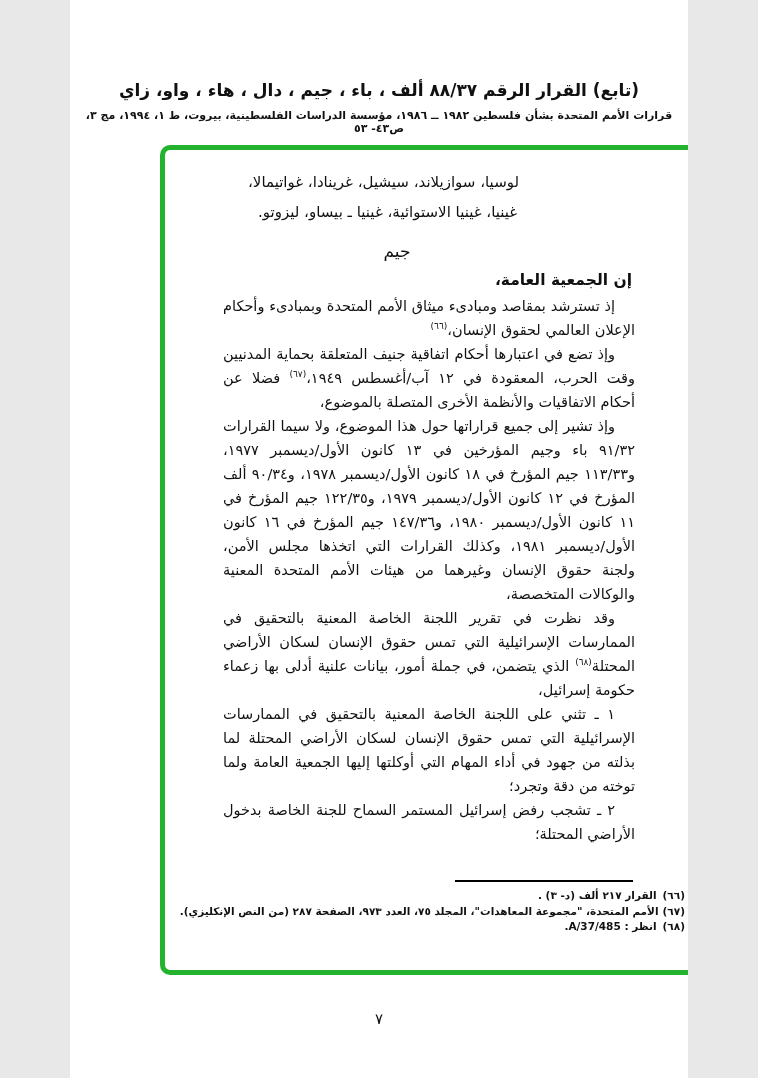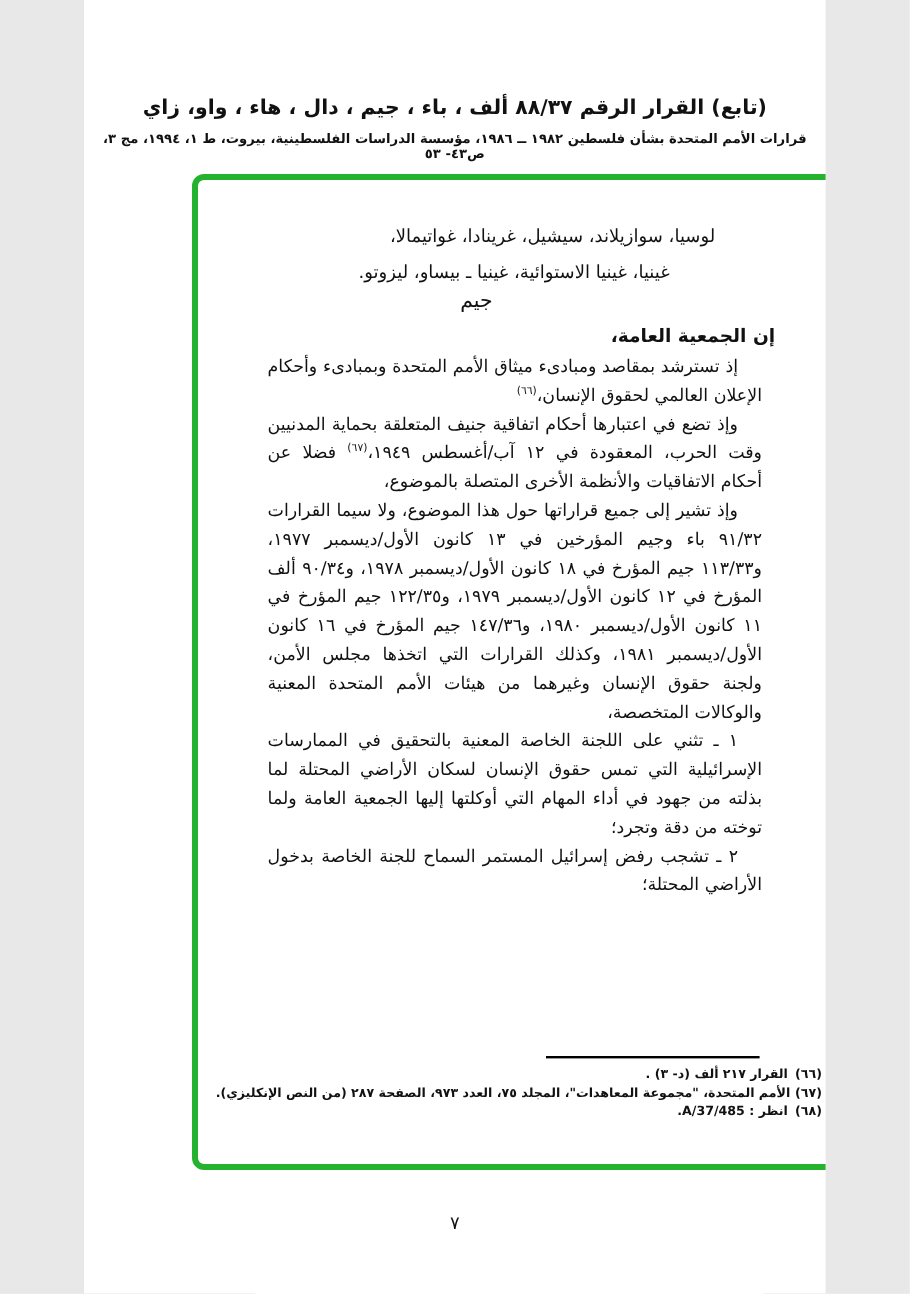--- a/index.html
+++ b/index.html
@@ -25,29 +25,29 @@
     font-size:11px;font-weight:bold;
   }
   .frame{
     position:absolute;left:90px;top:145px;
     width:598px;height:830px;
     box-sizing:border-box;
     border:5px solid var(--frame-green,#25b22f);
     border-radius:10px;
     background:transparent;
   }
-  .cont-line{position:absolute;font-size:15px;text-align:right;white-space:nowrap;margin-top:15px;}
+  .cont-line{position:absolute;font-size:15px;text-align:left;white-space:nowrap;}
   .cont-line.l1{top:173px;left:178px;width:348px;}
   .cont-line.l2{top:203px;left:188px;width:300px;}
   .sec-heading{
     position:absolute;top:241px;left:277px;width:100px;
     text-align:center;font-size:17px;font-weight:normal;
   }
   .sec-opening{
-    position:absolute;top:271px;left:416px;width:160px;
+    position:absolute;top:271px;left:402px;width:160px;
     font-size:15.5px;font-weight:bold;white-space:nowrap;
   }
   .column{
     position:absolute;top:294px;left:153px;width:412px;
     font-size:14.5px;line-height:24px;
     text-align:justify;
   }
   .column p{margin:0;padding:0;text-indent:20px;}
   .lead{font-weight:normal;}
   .sup{
@@ -88,20 +88,21 @@
   <div class="sec-opening">إن الجمعية العامة،</div>
 
   <div class="column">
 
     <p><span class="lead">إذ تسترشد</span><span> بمقاصد ومبادىء ميثاق الأمم المتحدة وبمبادىء وأحكام الإعلان العالمي لحقوق الإنسان،</span><span class="sup">(٦٦)</span></p>
 
     <p><span class="lead">وإذ تضع في اعتبارها</span><span> أحكام اتفاقية جنيف المتعلقة بحماية المدنيين وقت الحرب، المعقودة في ١٢ آب/أغسطس ١٩٤٩،</span><span class="sup">(٦٧)</span><span> فضلا عن أحكام الاتفاقيات والأنظمة الأخرى المتصلة بالموضوع،</span></p>
 
     <p><span class="lead">وإذ تشير</span><span> إلى جميع قراراتها حول هذا الموضوع، ولا سيما القرارات ٩١/٣٢ باء وجيم المؤرخين في ١٣ كانون الأول/ديسمبر ١٩٧٧، و١١٣/٣٣ جيم المؤرخ في ١٨ كانون الأول/ديسمبر ١٩٧٨، و٩٠/٣٤ ألف المؤرخ في ١٢ كانون الأول/ديسمبر ١٩٧٩، و١٢٢/٣٥ جيم المؤرخ في ١١ كانون الأول/ديسمبر ١٩٨٠، و١٤٧/٣٦ جيم المؤرخ في ١٦ كانون الأول/ديسمبر ١٩٨١، وكذلك القرارات التي اتخذها مجلس الأمن، ولجنة حقوق الإنسان وغيرهما من هيئات الأمم المتحدة المعنية والوكالات المتخصصة،</span></p>
 
+    <p><span class="lead">وقد نظرت</span><span> في تقرير اللجنة الخاصة المعنية بالتحقيق في الممارسات الإسرائيلية التي تمس حقوق الإنسان لسكان الأراضي المحتلة</span><span class="sup">(٦٨)</span><span> الذي يتضمن، في جملة أمور، بيانات علنية أدلى بها زعماء حكومة إسرائيل،</span></p>
 
     <p><span>١ ـ </span><span class="lead">تثني</span><span> على اللجنة الخاصة المعنية بالتحقيق في الممارسات الإسرائيلية التي تمس حقوق الإنسان لسكان الأراضي المحتلة لما بذلته من جهود في أداء المهام التي أوكلتها إليها الجمعية العامة ولما توخته من دقة وتجرد؛</span></p>
 
     <p><span>٢ ـ </span><span class="lead">تشجب</span><span> رفض إسرائيل المستمر السماح للجنة الخاصة بدخول الأراضي المحتلة؛</span></p>
 
   </div>
 
   <div class="fn-sep"></div>
 
   <div class="footnotes">

